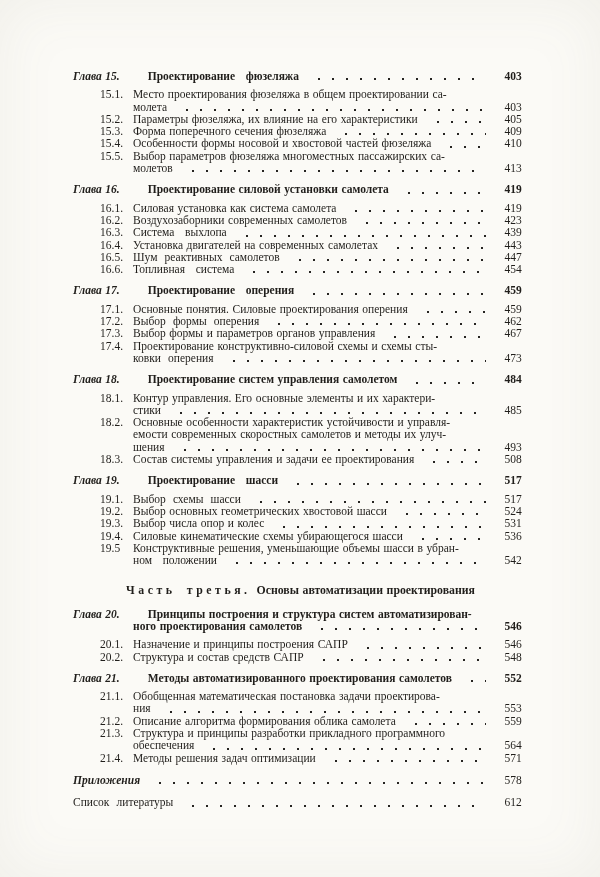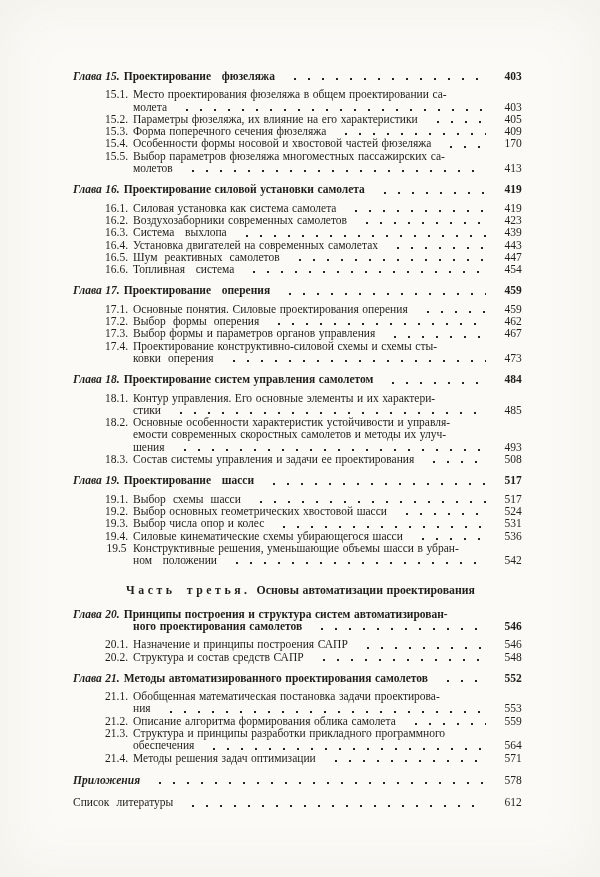--- a/index.html
+++ b/index.html
@@ -34,31 +34,30 @@
     white-space: pre-wrap;
     flex: 0 1 auto;
   }
   
   .entry.chapter { margin: 9px 0 6px 0; }
   .entry.chapter:first-child { margin-top: 0; }
   .entry.chapter .row { font-weight: bold; }
   .ch-label {
     font-style: italic;
     font-weight: bold;
-    margin-right: 4px;
+    margin-right: 28px;
     flex: none;
     white-space: pre;
   }
   
   .entry.item .row.first { padding-left: 27px; }
   .num {
     flex: none;
     width: 33px;
     white-space: pre;
-    text-align: center;
   }
   .row.cont { padding-left: 60px; }
   
   .leader {
     flex: 1 1 auto;
     min-width: 14px;
     align-self: stretch;
     margin: 0 12px 0 9px;
     background-image: radial-gradient(2.3px 2.3px at center, #262421 47%, rgba(0,0,0,0) 55%);
     background-size: 14px 6px;
@@ -129,21 +128,21 @@
           <span class="txt">Форма поперечного сечения фюзеляжа</span>
           <span class="leader"></span>
           <span class="pagenum">409</span>
         </div>
       </div>
       <div class="entry item">
         <div class="row first">
           <span class="num">15.4.</span>
           <span class="txt">Особенности формы носовой и хвостовой частей фюзеляжа</span>
           <span class="leader"></span>
-          <span class="pagenum">170</span>
+          <span class="pagenum">410</span>
         </div>
       </div>
       <div class="entry item">
         <div class="row first">
           <span class="num">15.5.</span>
           <span class="txt">Выбор параметров фюзеляжа многоместных пассажирских са-</span>
         </div>
         <div class="row cont">
           <span class="txt">молетов</span>
           <span class="leader"></span>

